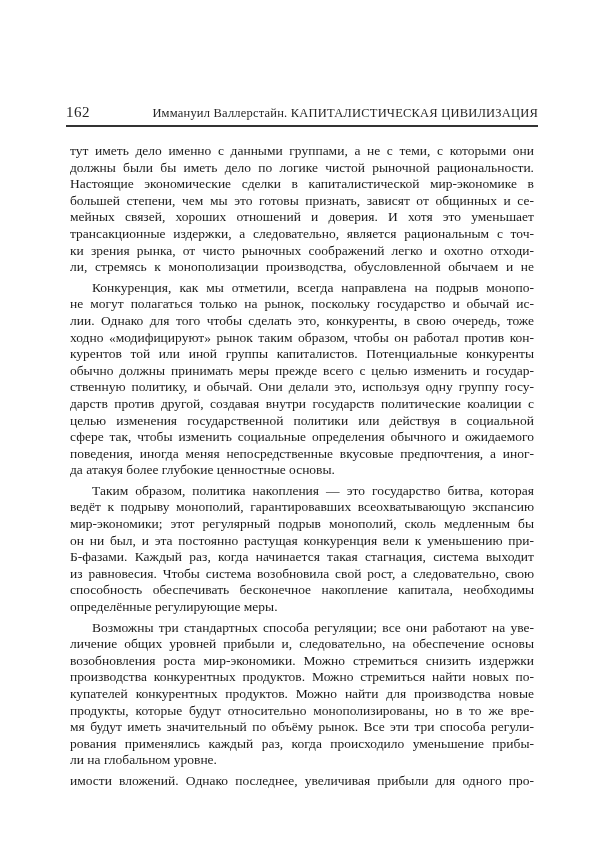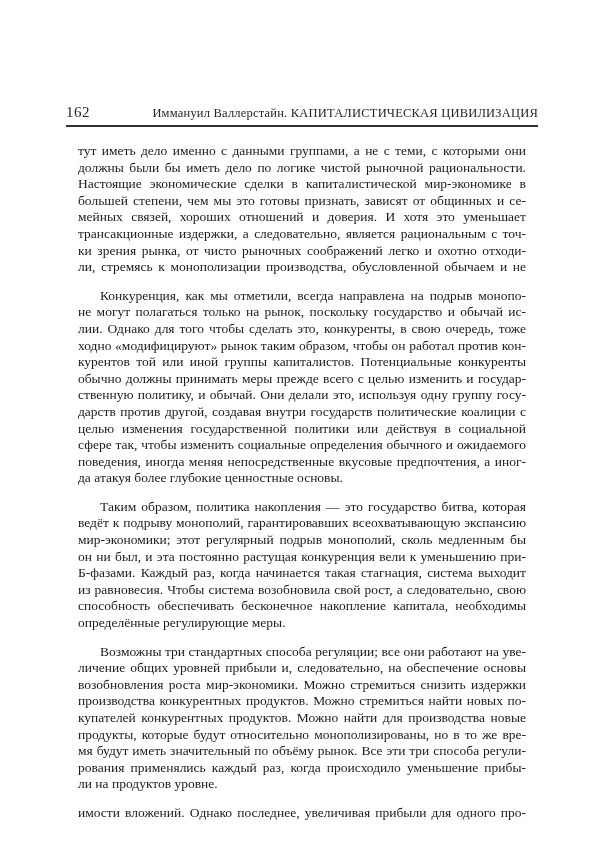--- a/index.html
+++ b/index.html
@@ -41,21 +41,21 @@
   }
   .text-block {
     margin-top: 16px;
     font-family: "Liberation Serif", serif;
     font-size: 13.5px;
     line-height: 16.6px;
     color: #1b1b1b;
     text-rendering: optimizeLegibility;
   }
   .paragraph {
-    margin: 12px;
+    margin: 4px;
   }
   .line {
     text-align: justify;
     text-align-last: justify;
     white-space: normal;
   }
   .line.flush {
     text-align-last: left;
   }
   .line.indent {
@@ -108,19 +108,19 @@
       </div>
       <div class="paragraph">
         <div class="line indent">Возможны три стандартных способа регуляции; все они работают на уве-</div>
         <div class="line">личение общих уровней прибыли и, следовательно, на обеспечение основы</div>
         <div class="line">возобновления роста мир-экономики. Можно стремиться снизить издержки</div>
         <div class="line">производства конкурентных продуктов. Можно стремиться найти новых по-</div>
         <div class="line">купателей конкурентных продуктов. Можно найти для производства новые</div>
         <div class="line">продукты, которые будут относительно монополизированы, но в то же вре-</div>
         <div class="line">мя будут иметь значительный по объёму рынок. Все эти три способа регули-</div>
         <div class="line">рования применялись каждый раз, когда происходило уменьшение прибы-</div>
-        <div class="line flush">ли на продуктов уровне.</div>
+        <div class="line flush">ли на глобальном уровне.</div>
       </div>
       <div class="paragraph">
         <div class="line">имости вложений. Однако последнее, увеличивая прибыли для одного про-</div>
       </div>
     </main>
 </div>
 
 </body></html>

